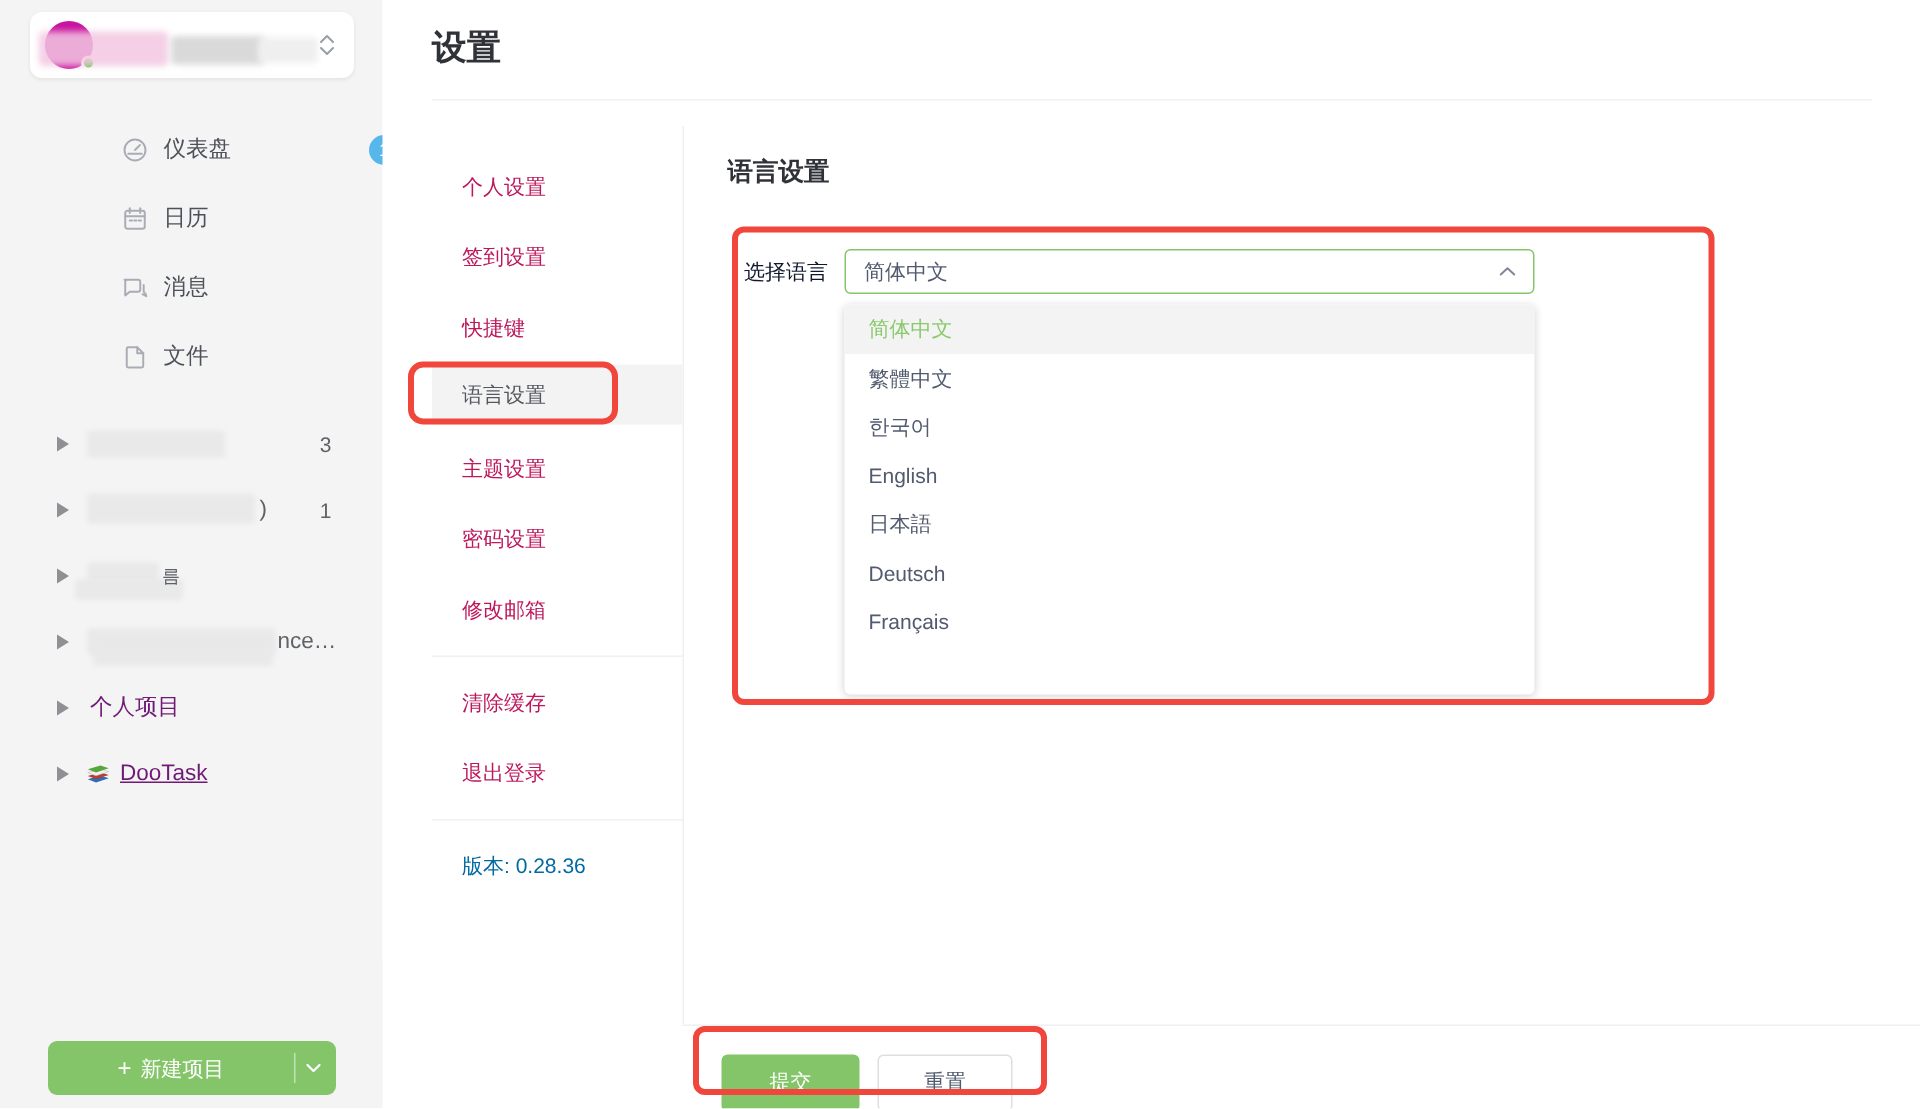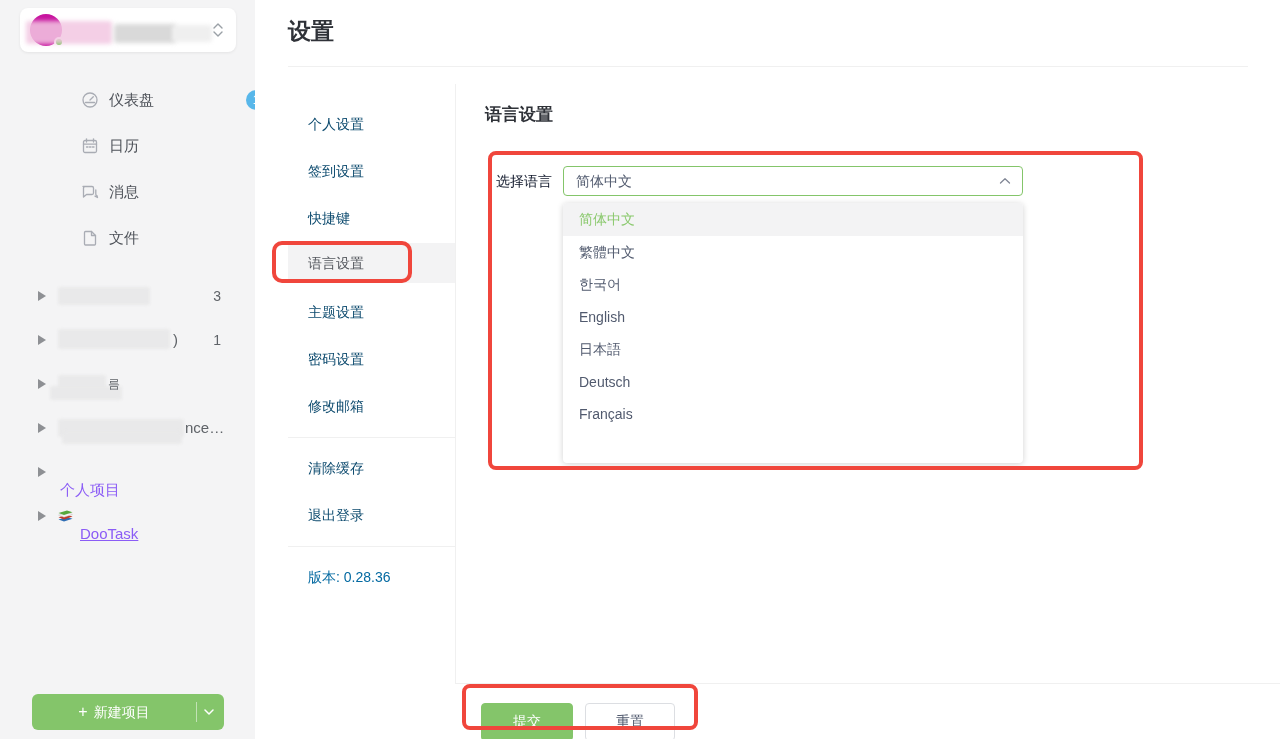--- a/index.html
+++ b/index.html
@@ -24,42 +24,42 @@
 
   .nav-item { position:absolute; left:0; width:255px; height:46px; cursor:pointer;margin-left:45px; }
   .nav-item .nicon { position:absolute; left:36px; top:14px; }
   .nav-item .nlabel { position:absolute; left:64px; top:0; line-height:46px; font-size:15px; color:#4d5158; }
   .badge { position:absolute; left:201px; top:13px; width:20px; height:20px; border-radius:50%;
            background:#58b7ea; color:#fff; font-size:12px; text-align:center; line-height:20px; }
 
   .proj-row { position:absolute; left:0; width:255px; height:44px; cursor:pointer; }
   .caret { position:absolute; left:38px; top:17px; width:0; height:0;
            border-left:8px solid #8e9094; border-top:5px solid transparent; border-bottom:5px solid transparent; }
-  .proj-label { position:absolute; left:60px; top:18px; line-height:44px; font-size:15px; color:#8b5cf6; white-space:nowrap; }
+  .proj-label { position:absolute; left:60px; top:0; line-height:44px; font-size:15px; color:#701a75; white-space:nowrap; }
   .proj-frag  { position:absolute; top:0; line-height:44px; font-size:15px; color:#5f6368; }
   .proj-count { position:absolute; right:34px; top:0; line-height:44px; font-size:14px; color:#5f6368; }
   .books-icon { position:absolute; left:57px; top:14px; }
   .books-icon + .proj-label { left:80px;text-decoration:underline; }
 
   .new-proj { position:absolute; left:32px; top:694px; width:192px; height:36px; background:#84c56a;
               border:none; border-radius:6px; color:#fff; font-size:14px; cursor:pointer; }
   .new-proj .np-main { position:absolute; left:0; top:0; width:164px; height:36px; line-height:36px; text-align:center; }
   .new-proj .np-plus { font-size:16px; margin-right:6px; }
   .new-proj .np-split { position:absolute; left:164px; top:8px; width:1px; height:20px; background:rgba(255,255,255,.5); }
   .new-proj .np-caret { position:absolute; left:172px; top:14px; }
 
   
   .main { position:absolute; left:255px; top:0; width:1025px; height:641px; background:#fff; }
   .page-title { position:absolute; left:33px; top:16px; font-size:23px; font-weight:700; color:#2f3238; }
   .hdiv-top { position:absolute; left:33px; top:66px; width:960px; height:1px; background:#f0f0f0; }
   .vdiv { position:absolute; left:200px; top:84px; width:1px; height:599px; background:#f0f0f0; }
   .hdiv-bottom { position:absolute; left:200px; top:683px; width:825px; height:1px; background:#f0f0f0; }
 
   .menu-item { position:absolute; left:33px; width:167px; height:40px; line-height:40px;
-               padding-left:20px; font-size:14px; color:#0c4a6e; cursor:pointer; }
+               padding-left:20px; font-size:14px; color:#be185d; cursor:pointer; }
   .menu-item.active { background:#f3f3f4; color:#55585e; }
   .menu-div { position:absolute; left:33px; width:167px; height:1px; background:#f0f0f0; }
   .menu-version { position:absolute; left:53px; width:160px; height:40px; line-height:40px;
                   font-size:14px; color:#0369a1; }
 
   .panel-heading { position:absolute; left:230px; top:103px; font-size:17px; font-weight:700; color:#2f3238; }
   .form-label { position:absolute; left:241px; top:166px; height:30px; line-height:30px; font-size:14px; color:#0f172a; }
 
   .lang-select { position:absolute; left:308px; top:166px; width:460px; height:30px; background:#fff;
                  border:1px solid #84c56a; border-radius:4px; cursor:pointer; }

